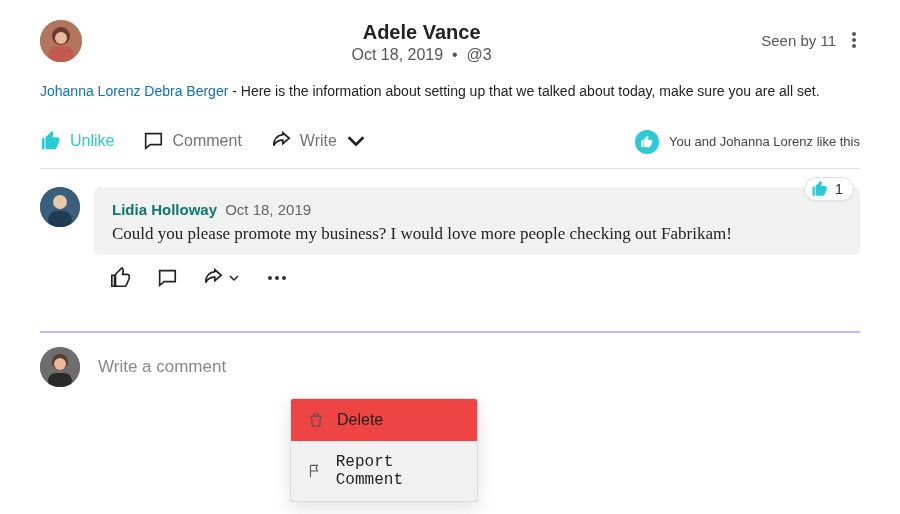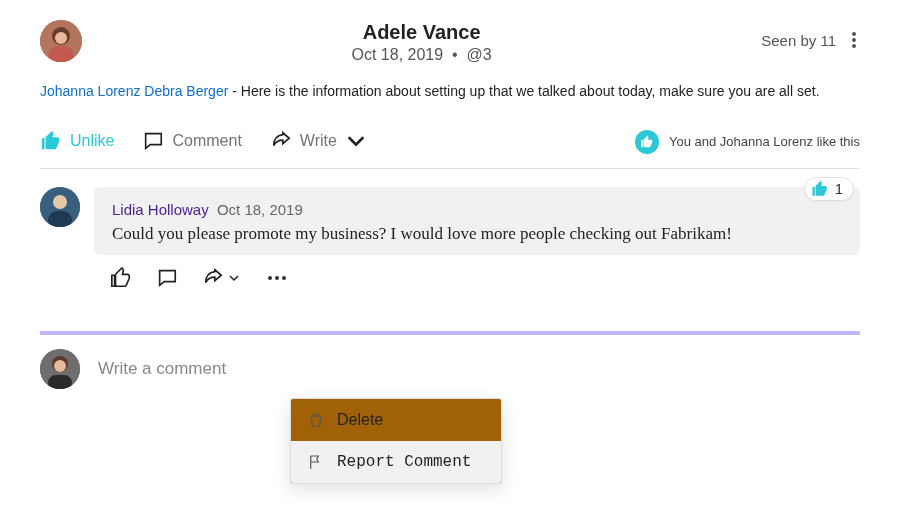--- a/index.html
+++ b/index.html
@@ -121,21 +121,21 @@
     background: #f1f1f1;
     border-radius: 6px;
     padding: 14px 18px 10px 18px;
     flex: 1;
     position: relative;
   }
   .comment-head {
     font-size: 15px;
     margin-bottom: 4px;
   }
-  .comment-author { font-weight:400; color:#4c1d95; }
+  .comment-author { font-weight:700; color:#0f766e; }
   .comment-date { color:#666; margin-left:4px; }
   .comment-text {
     font-size: 17px;
     color:#222;
     line-height:1.4;
     font-family:Liberation Serif, serif;
   }
   .comment-likes {
     position:absolute;
     top:-10px; right:6px;
@@ -163,22 +163,22 @@
     display:inline-flex; align-items:center; gap:4px;
   }
   .h-dots {
     display:inline-flex; gap:3px; padding:6px 4px; cursor:pointer;
   }
   .h-dots span { width:4px;height:4px;background:#333;border-radius:50%; }
   .dropdown {
     position:absolute;
     left: 290px;
     top: 398px;
-    width: 212px;
-    background:#a16207;
+    width: 188px;
+    background:#ef4444;
     border:1px solid #ddd;
     border-radius:3px;
     box-shadow: 0 6px 18px rgba(0,0,0,0.12);
     overflow:hidden;
     z-index:10;
   }
   .dropdown-item {
     display:flex;
     align-items:center;
     gap:12px;
@@ -189,21 +189,21 @@
   }
   .dropdown-item:hover, .dropdown-item.hover {
     background:#f1f1f1;
     font-family:Liberation Mono, monospace;
   }
   .dropdown-item svg { width:18px;height:18px; stroke:#555; fill:none; stroke-width:1.6; }
   .compose-row {
     display:flex;
     align-items:center;
     gap:16px;
-    border-top:4px solid #c4b5fd;
+    border-top:2px solid #c4b5fd;
     margin-top: 42px;
     padding-top: 14px;
   }
   .compose-avatar {
     width:40px;height:40px;border-radius:50%;
     background:#777; overflow:hidden;display:inline-flex;align-items:center;justify-content:center;
   }
   .compose-input {
     border:none; outline:none;
     font-size:17px;

